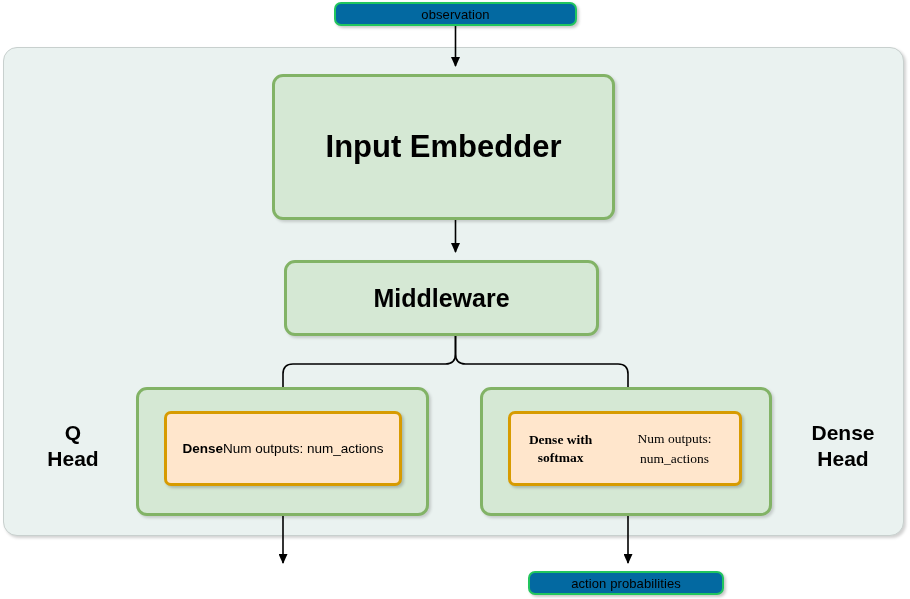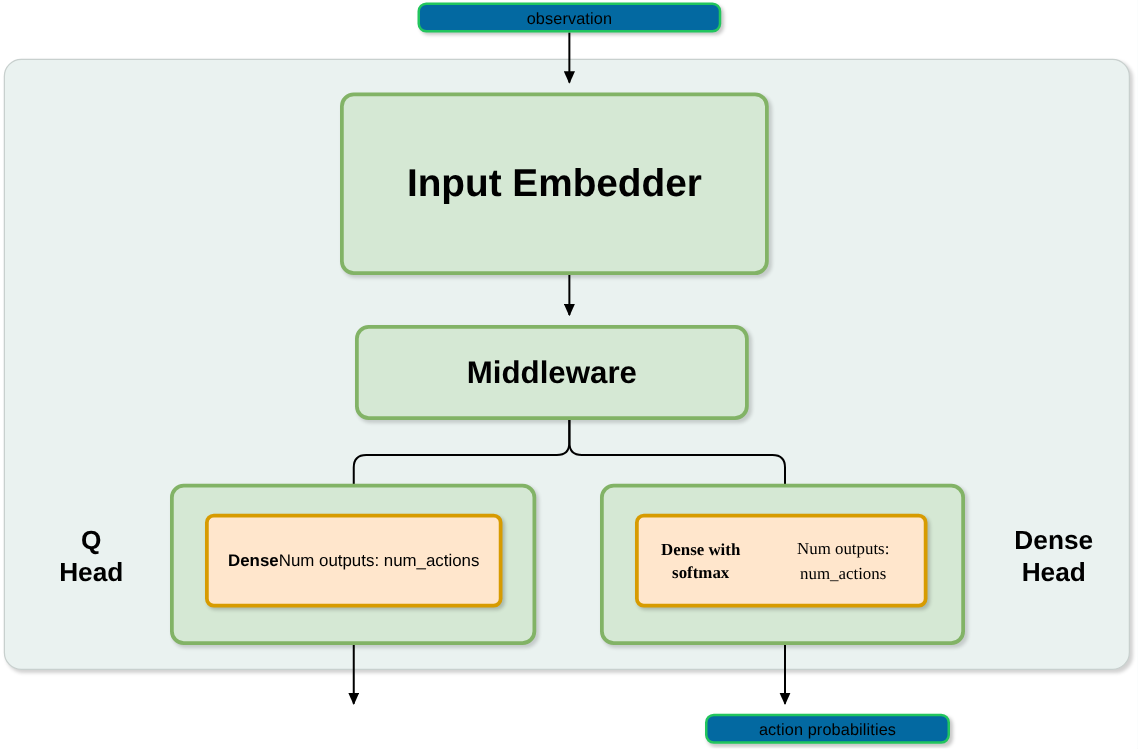--- a/index.html
+++ b/index.html
@@ -63,21 +63,20 @@
     left: 183px;
     top: 571px;
     width: 201px;
     height: 24px;
   }
   #action-prob-node {
     left: 528px;
     top: 571px;
     width: 196px;
     height: 24px;
-    margin-left: 36px;
   }
 
   
   .green-box {
     background: #d5e8d4;
     border: 3px solid #82b366;
     border-radius: 11px;
     box-shadow: 2px 2px 3px rgba(0,0,0,0.16);
   }
   #input-embedder-node {

